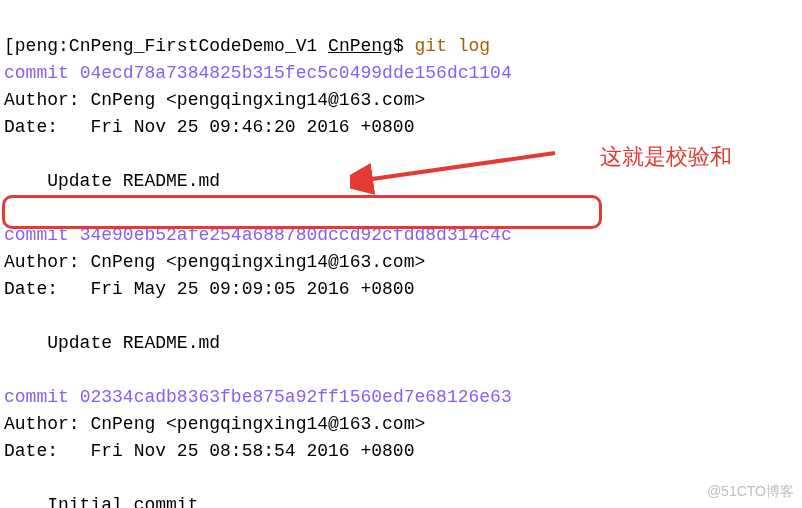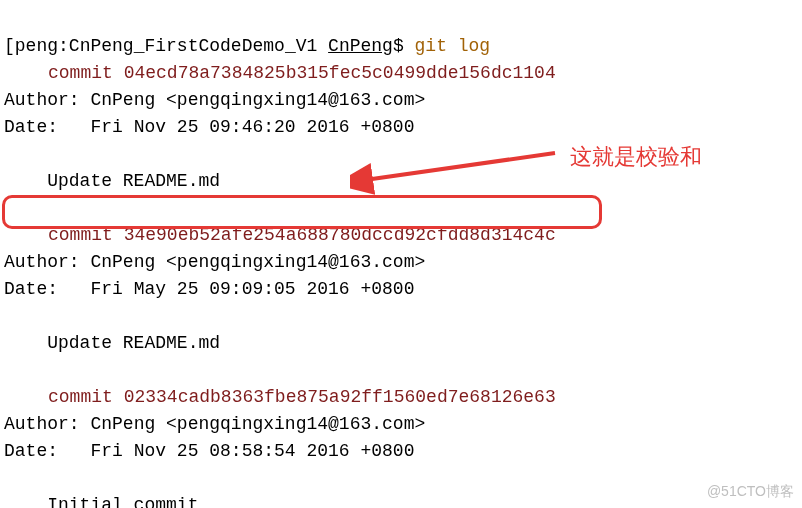--- a/index.html
+++ b/index.html
@@ -16,40 +16,40 @@
     .terminal {
       padding: 6px 4px;
       white-space: pre;
       position: relative;
     }
     .prompt-line { color: #000; }
     .prompt-bracket { color: #000; }
     .prompt-path { color: #000; }
     .prompt-user { color: #000; text-decoration: underline; }
     .cmd { color: #a16207; }
-    .commit-line { color: #7f1d1d; margin-left: 44px; }
+    .commit-line { color: #8b5cf6; }
     .author-line { color: #000; margin-top: 36px; }
     .date-line { color: #000; }
     .message-line { color: #000; padding-left: 4ch; }
     .highlight-box {
       position: absolute;
       border: 3px solid #e53935;
       border-radius: 10px;
       left: 2px;
       width: 600px;
       height: 34px;
       top: 195px;
       pointer-events: none;
     }
     .annotation {
       position: absolute;
       color: #e53935;
       font-family: "PingFang SC","Hiragino Sans GB","Microsoft YaHei",sans-serif;
       font-size: 22px;
-      left: 570px;
+      left: 600px;
       top: 140px;
       pointer-events: none;
     }
     .arrow {
       position: absolute;
       left: 350px;
       top: 135px;
       width: 210px;
       height: 60px;
       pointer-events: none;

